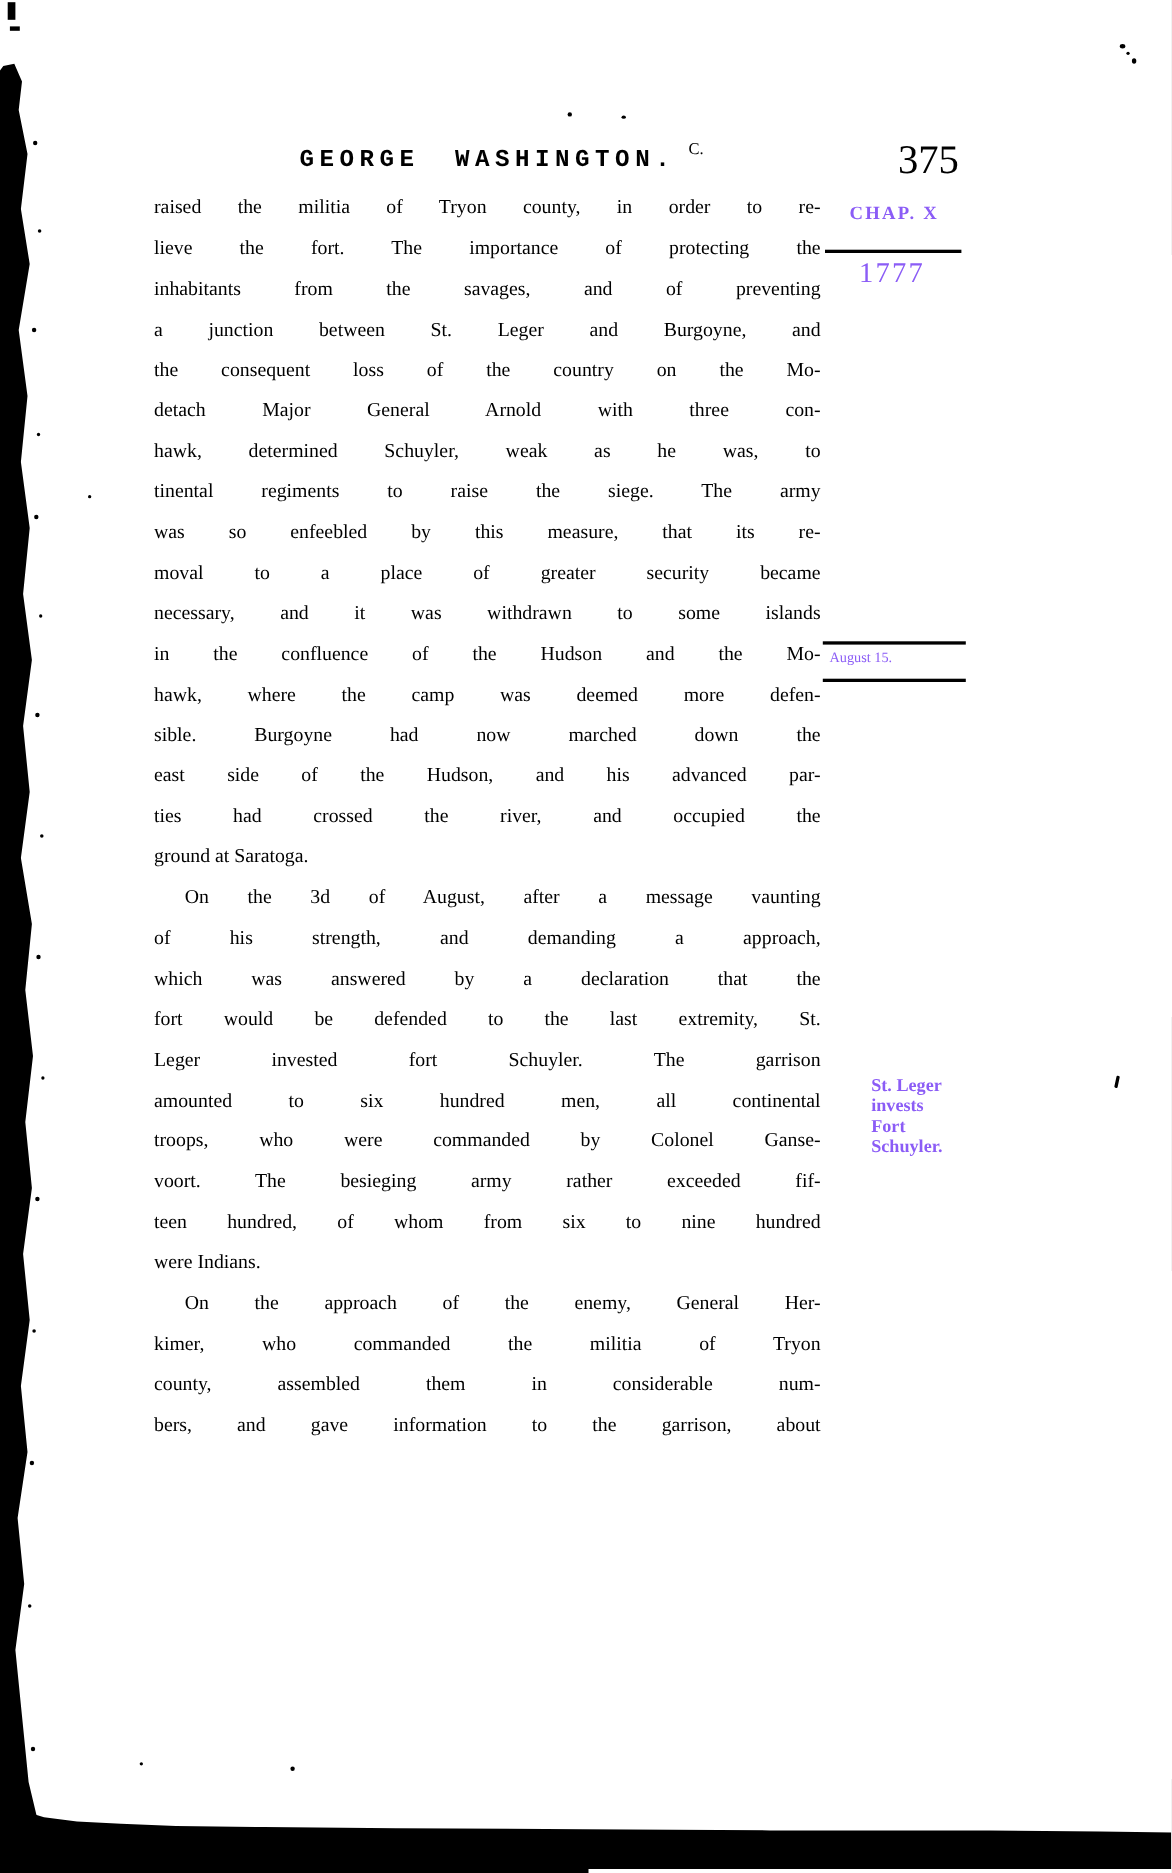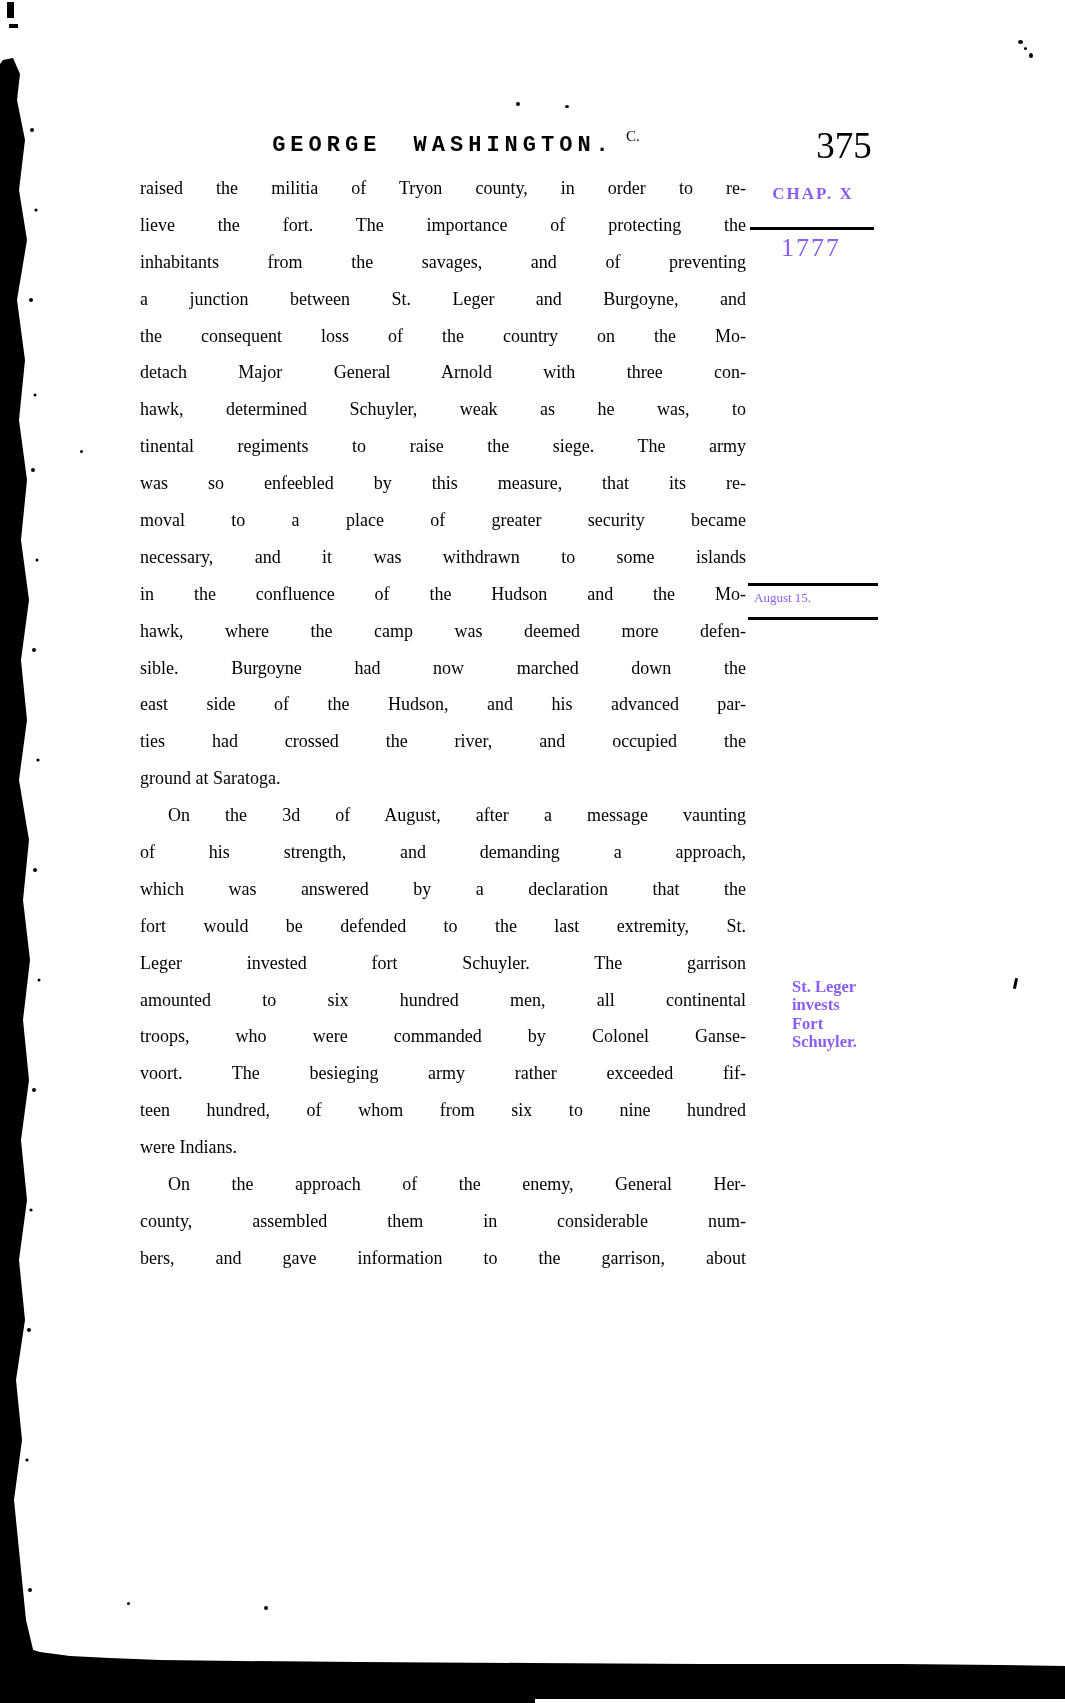--- a/index.html
+++ b/index.html
@@ -111,20 +111,21 @@
     <div class="line">of his strength, and demanding a approach,</div>
     <div class="line">which was answered by a declaration that the</div>
     <div class="line">fort would be defended to the last extremity, St.</div>
     <div class="line">Leger invested fort Schuyler.  The garrison</div>
     <div class="line">amounted to six hundred men, all continental</div>
     <div class="line">troops, who were commanded by Colonel Ganse-</div>
     <div class="line">voort.  The besieging army rather exceeded fif-</div>
     <div class="line">teen hundred, of whom from six to nine hundred</div>
     <div class="line pend">were Indians.</div>
     <div class="line pstart">On the approach of the enemy, General Her-</div>
+    <div class="line">kimer, who commanded the militia of Tryon</div>
     <div class="line">county, assembled them in considerable num-</div>
     <div class="line">bers, and gave information to the garrison, about</div>
   </div>
 
   <div id="chap-note" class="mnote">CHAP. X</div>
   <div id="chap-rule"></div>
   <div id="year-note" class="mnote">1777</div>
 
   <div id="aug-rule-top"></div>
   <div id="aug-note" class="mnote">August 15.</div>

